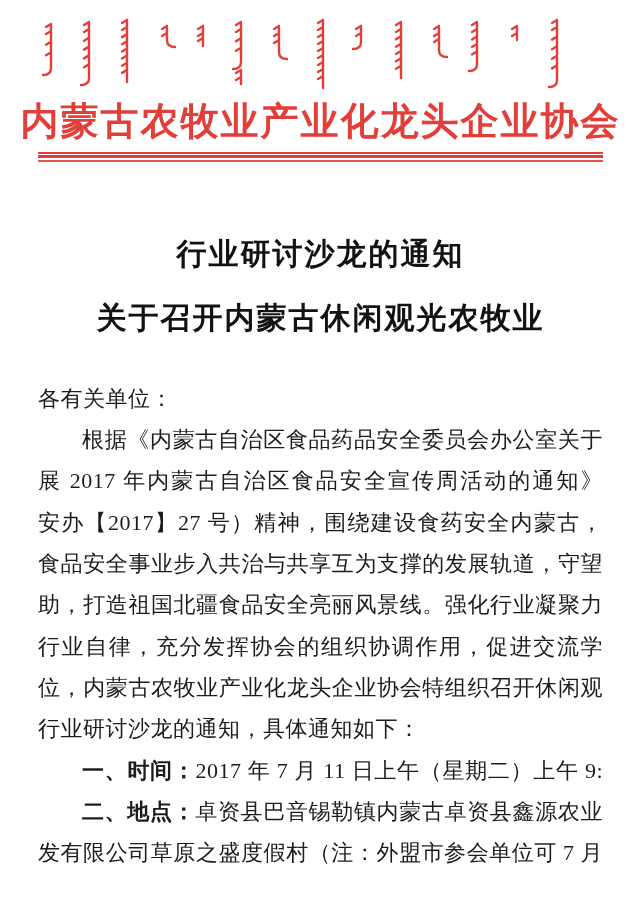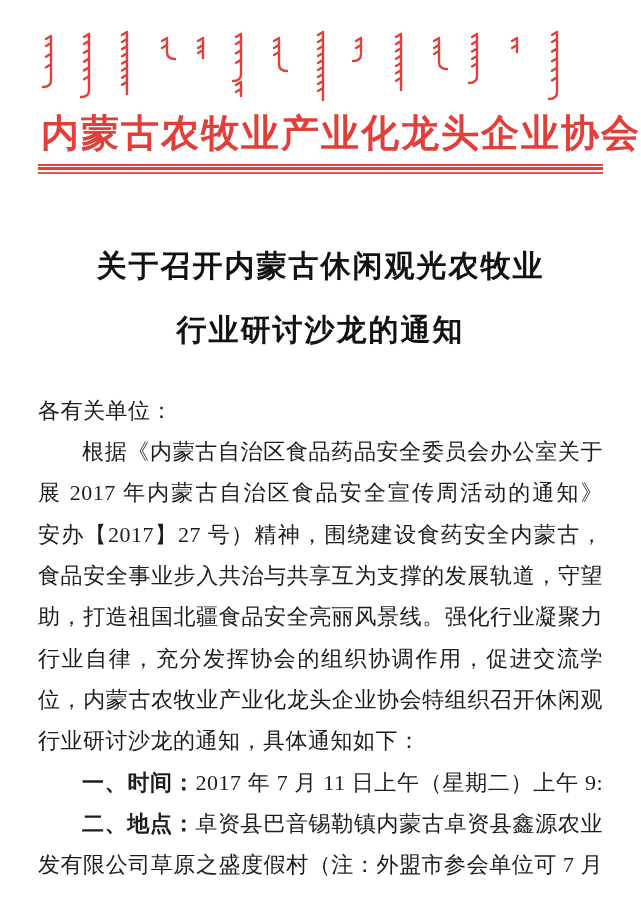--- a/index.html
+++ b/index.html
@@ -2,21 +2,21 @@
 <html><head>
 <meta charset="utf-8">
 <style>
   html,body { margin:0; padding:0; background:#888; }
   .page {
     width:641px; height:920px; margin:0 auto; background:#ffffff;
     position:relative; overflow:hidden;
     font-family:"Liberation Serif","DejaVu Serif",serif;
   }
   
-  .letterhead { padding-top:28px; text-align:right; }
+  .letterhead { padding-top:16px; text-align:center; }
   .mongolian-svg { display:block; margin:0 auto; }
   .org-name {
     color:#e23f3a; font-size:38px; font-weight:700; letter-spacing:2px;
     line-height:1.22; margin-top:4px; white-space:nowrap;
   }
   .double-rule { margin:8px 38px 0 38px; }
   .double-rule .l1 { height:2px;  background:#e23f3a; }
   .double-rule .g1 { height:1px; }
   .double-rule .l2 { height:3px;  background:#e23f3a; }
   .double-rule .g2 { height:2px; }
@@ -94,22 +94,22 @@
     <div class="double-rule">
       <div class="l1"></div>
         <div class="g1"></div>
         <div class="l2"></div>
         <div class="g2"></div>
         <div class="l3"></div>
     </div>
   </div>
 
   <div class="notice-title">
+    <div>行业研讨沙龙的通知</div>
     <div>关于召开内蒙古休闲观光农牧业</div>
-    <div>行业研讨沙龙的通知</div>
   </div>
 
   <div class="notice-body">
     <div class="body-line">各有关单位：</div>
     <div>
         <div class="body-line just indent">根据《内蒙古自治区食品药品安全委员会办公室关于开</div>
         <div class="body-line just">展 2017 年内蒙古自治区食品安全宣传周活动的通知》（内食</div>
         <div class="body-line just">安办【2017】27 号）精神，围绕建设食药安全内蒙古，推动</div>
         <div class="body-line just">食品安全事业步入共治与共享互为支撑的发展轨道，守望相</div>
         <div class="body-line just">助，打造祖国北疆食品安全亮丽风景线。强化行业凝聚力和</div>

